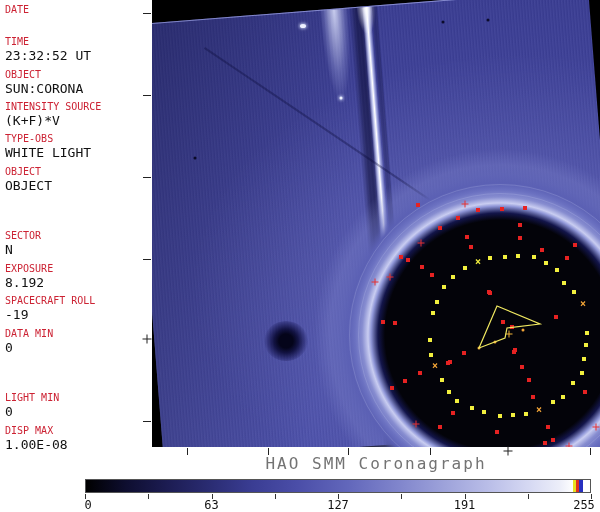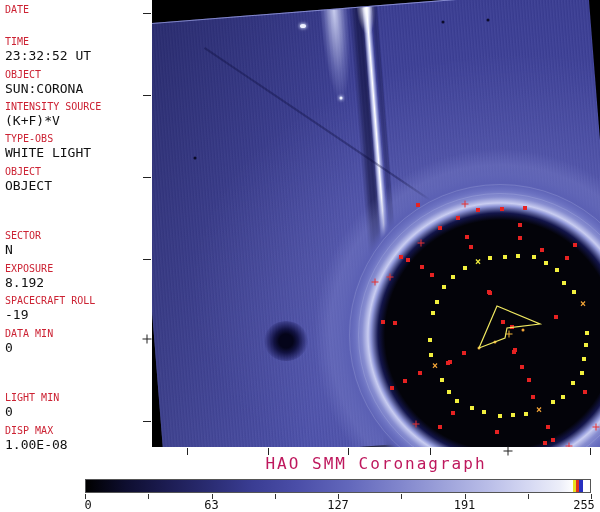--- a/index.html
+++ b/index.html
@@ -61,21 +61,21 @@
   .ring{position:absolute;left:50%;top:50%;transform:translate(-50%,-50%);border-radius:50%;
     border:1px solid rgba(215,220,250,0.18);}
   .mk{position:absolute;transform:translate(-50%,-50%);}
   .mk.sq{width:4px;height:4px;}
   .mk.dot{width:3px;height:3px;border-radius:50%;}
   .mk.plus{width:7px;height:7px;}
   .mk.x{font-size:10px;line-height:10px;font-weight:bold;}
   svg.overlay{position:absolute;left:0;top:0;width:448px;height:447px;}
   
   .title{position:absolute;left:152px;top:454px;width:448px;text-align:center;
-    font-size:16px;letter-spacing:2px;color:#be185d;}
+    font-size:16px;letter-spacing:2px;color:#737373;}
   .cbar{position:absolute;left:85px;top:479px;width:506px;height:14px;border:1px solid #555;box-sizing:border-box;
     background:linear-gradient(90deg,
       #000000 0%, #0e0e30 8%, #1c1c52 16%, #2b2d74 25%, #3a3d93 33%,
       #4b4ea8 42%, #6267bb 52%, #8085cc 62%, #9da2da 71%, #babee8 80%,
       #d6d9f3 88%, #eceef9 94%, #ffffff 96.8%, #ffffff 100%);}
   .stripe{position:absolute;top:0;height:100%;}
   .ctick{position:absolute;top:494px;width:1px;height:5px;background:#333;}
   .clabel{position:absolute;top:498px;font-size:12px;color:#111;transform:translateX(-50%);}
 </style>
 </head>

